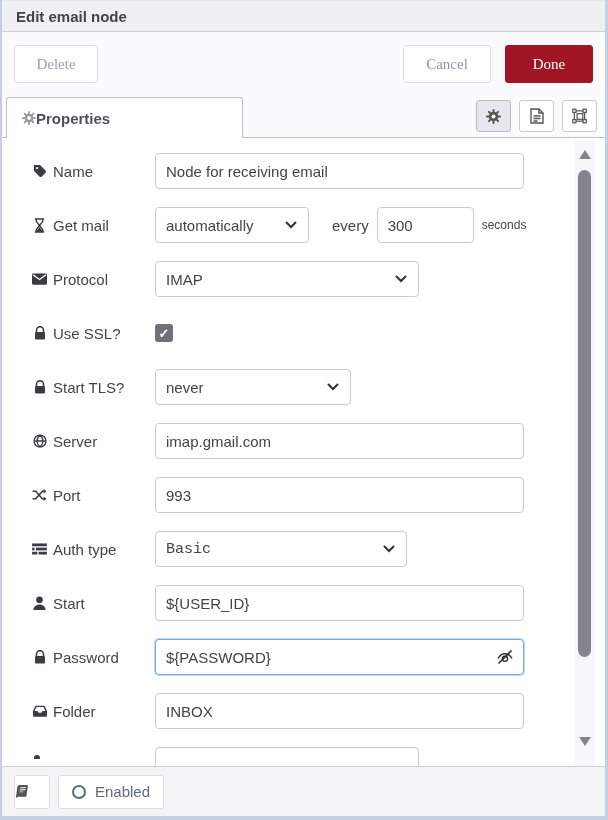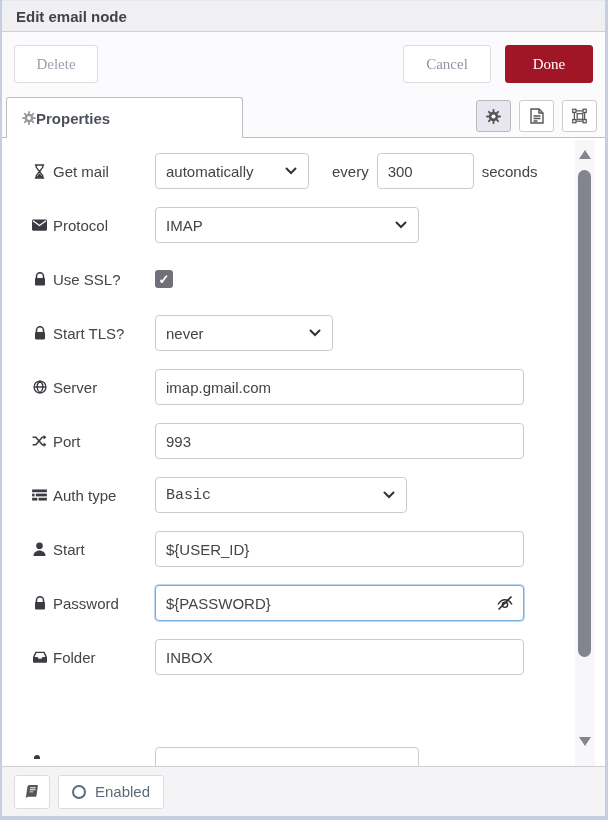--- a/index.html
+++ b/index.html
@@ -39,21 +39,21 @@
   .row { display:flex; align-items:center; height:36px; margin-bottom:18px; }
   .lbl { width:123px; flex:0 0 123px; display:flex; align-items:center; gap:6px; font-size:15px; color:#444; }
   .ic { width:15px; height:15px; flex:0 0 15px; display:inline-flex; align-items:center; justify-content:center; color:#3b3b42; }
   .ti { height:36px; border:1px solid #ccc; border-radius:4px; font-size:15px; color:#444;
         font-family:inherit; padding:0 10px; background:#fff; outline:none; }
   .w-full { width:369px; }
   .sel { height:36px; border:1px solid #ccc; border-radius:4px; background:#fff; display:flex;
          align-items:center; padding:0 10px; font-size:15px; color:#444; cursor:pointer; }
   .sel .sel-text { flex:1; }
   .mid-label { font-size:15px; color:#444; margin:0 8px 0 23px; }
-  .after-label { font-size:15px; color:#444; margin-left:8px; }
+  .after-label { font-size:12px; color:#444; margin-left:8px; }
   .cb { width:18px; height:18px; border-radius:3px; background:#70707a; display:flex; align-items:center;
         justify-content:center; cursor:pointer; }
   .pw-wrap { position:relative; width:369px; }
   .pw-wrap .ti { width:100%; border:1px solid #77ade0; box-shadow:0 0 0 1px #bcd8f2; }
   .pw-eye { position:absolute; right:9px; top:9px; width:20px; height:18px; cursor:pointer; color:#2e2e33; }
   .partial { position:absolute; left:153px; top:609px; }
   .partial .ti { width:264px; }
   .partial-ic { position:absolute; left:30px; top:613px; width:8px; height:8px; color:#3b3b42; overflow:hidden; }
 
   
@@ -61,21 +61,21 @@
   .sb-thumb { position:absolute; left:3px; top:30px; width:13px; height:487px; border-radius:7px; background:#84848f; }
   .tri-up { position:absolute; left:4px; top:10px; width:0; height:0;
             border-left:6px solid transparent; border-right:6px solid transparent; border-bottom:9px solid #84848f; }
   .tri-dn { position:absolute; left:4px; top:597px; width:0; height:0;
             border-left:6px solid transparent; border-right:6px solid transparent; border-top:9px solid #84848f; }
 
   
   .ftr { flex:0 0 50px; background:#f4f4f6; border-top:1px solid #cfcfd4; display:flex; align-items:center;
          padding:0 12px; gap:8px; }
   .ftr-btn { height:34px; border:1px solid #ddd; border-radius:3px; background:#fff; display:flex;
-             align-items:center; justify-content:center; gap:9px; cursor:pointer; font-size:15px; color:#5f6b7a;
+             align-items:center; justify-content:space-between; gap:9px; cursor:pointer; font-size:15px; color:#5f6b7a;
              font-family:inherit; padding:0 13px; }
   .ftr-btn.sq { width:36px; padding:0; }
   .circle { width:14px; height:14px; border:2px solid #5f6b7a; border-radius:50%; }
   svg { display:block; }
 </style>
 </head>
 <body>
 
 <div class="dialog">
 
@@ -136,20 +136,32 @@
               <rect x="0.8" y="11.8" width="3.4" height="3.4" fill="#fff"></rect>
               <rect x="11.8" y="11.8" width="3.4" height="3.4" fill="#fff"></rect>
             </svg>
         </span>
       </div>
     </div>
   </div>
 
   <div class="form">
 
+    <div class="row">
+      <div class="lbl">
+        <span class="ic">
+          <svg width="14" height="14" viewBox="0 0 16 16" fill="currentColor">
+              <path d="M1 1h6.2c.4 0 .9.2 1.2.5l6.1 6.1c.6.6.6 1.6 0 2.2l-4.7 4.7c-.6.6-1.6.6-2.2 0L1.5 8.4C1.2 8.1 1 7.6 1 7.2z"></path>
+              <circle cx="4.6" cy="4.6" r="1.3" fill="#fff"></circle>
+            </svg>
+        </span>
+        <span>Name</span>
+      </div>
+      <input class="ti w-full" type="text" value="Node for receiving email" style="">
+    </div>
 
     <div class="row">
       <div class="lbl">
         <span class="ic">
           <svg width="13" height="15" viewBox="0 0 14 16" fill="none" stroke="currentColor" stroke-width="1.5">
               <path d="M2 1h10M2 15h10M3.5 1v2.5L7 8l-3.5 4.5V15M10.5 1v2.5L7 8l3.5 4.5V15"></path>
               <path d="M4.5 14l2.5-3 2.5 3z" fill="currentColor"></path>
             </svg>
         </span>
         <span>Get mail</span>
@@ -205,21 +217,21 @@
     <div class="row">
       <div class="lbl">
         <span class="ic">
           <svg width="12" height="14" viewBox="0 0 12 14" fill="currentColor">
               <path d="M2.5 6V4.2a3.5 3.5 0 017 0V6" fill="none" stroke="currentColor" stroke-width="1.6"></path>
               <rect x="1" y="6" width="10" height="7.5" rx="1"></rect>
             </svg>
         </span>
         <span>Start TLS?</span>
       </div>
-      <div class="sel" style="width:178px;">
+      <div class="sel" style="width:196px;">
         <span class="sel-text">never</span>
         <span class="ic" style="color:#2e3338;">
           <svg width="12" height="8" viewBox="0 0 12 8" fill="none" stroke="currentColor" stroke-width="2" stroke-linecap="round">
               <path d="M1.5 1.5L6 6l4.5-4.5"></path>
             </svg>
         </span>
       </div>
     </div>
 
     <div class="row">

